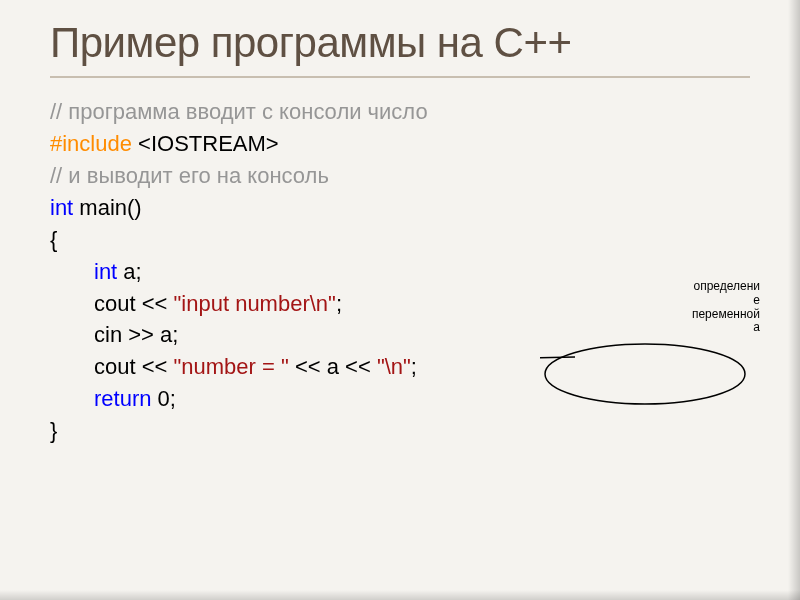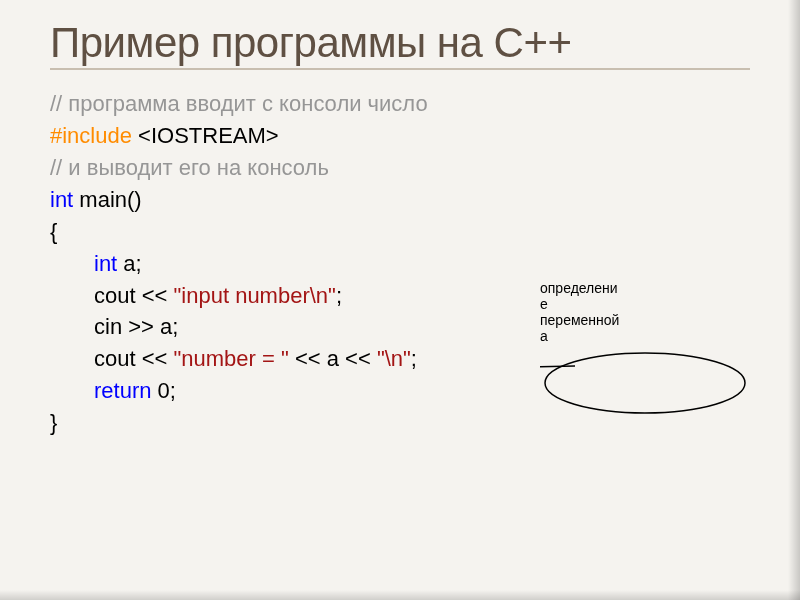--- a/index.html
+++ b/index.html
@@ -21,21 +21,21 @@
       padding: 20px 50px 30px 50px;
       position: relative;
     }
     .title {
       font-size: 42px;
       color: #5f5043;
       font-weight: normal;
       line-height: 1.1;
       margin-bottom: 18px;
       border-bottom: 2px solid #c8beb0;
-      padding-bottom: 2px;
+      padding-bottom: 10px;
       letter-spacing: -0.5px;
     }
     .code-block {
       font-family: Liberation Sans, sans-serif;
       font-size: 22px;
       line-height: 1.45;
       color: #000;
     }
     .comment {
       color: #969696;
@@ -57,23 +57,23 @@
       width: 44px;
     }
     .callout {
       position: absolute;
       right: 40px;
       top: 280px;
       width: 220px;
     }
     .callout-text {
       font-family: Arial, sans-serif;
-      font-size: 14px;
+      font-size: 12px;
       color: #000;
-      text-align: left;
+      text-align: right;
       line-height: 1.15;
       margin-bottom: 4px;
     }
     .callout-ellipse {
       width: 210px;
       height: 70px;
     }
     .shadow-right {
       position: absolute;
       right: 0;

